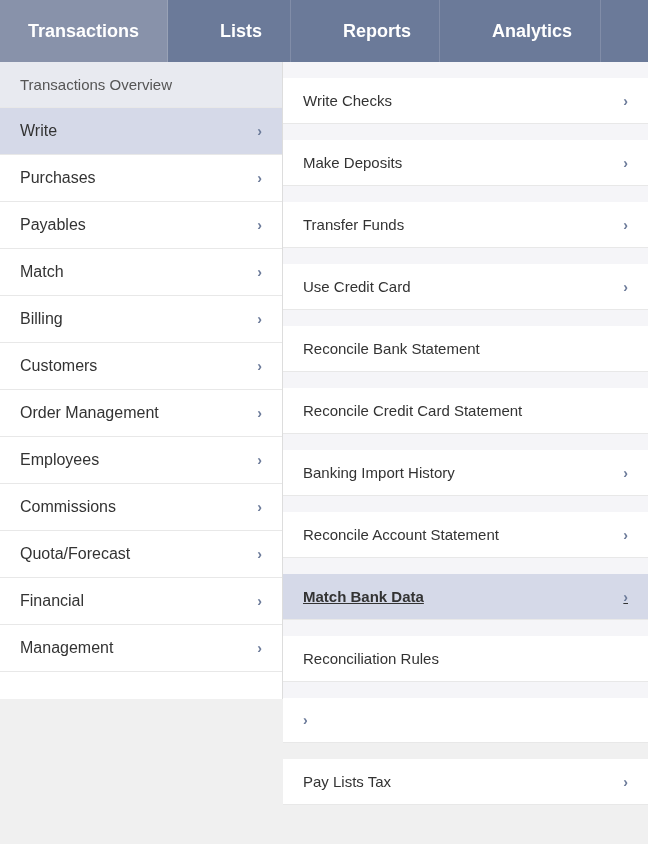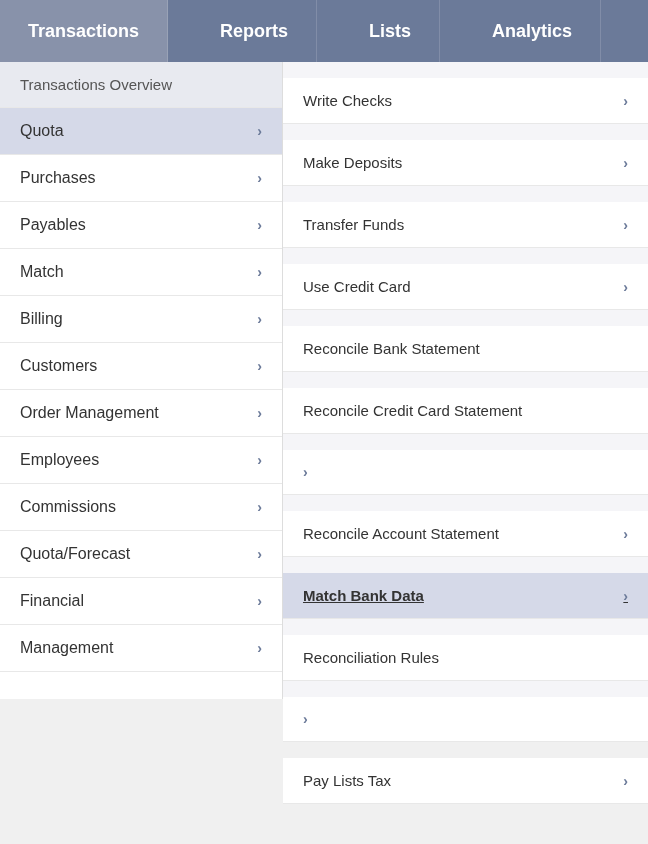--- a/index.html
+++ b/index.html
@@ -107,32 +107,32 @@
       
     }
   </style>
 </head>
 <body>
 
 <div>
 
   <div class="nav-bar" id="nav-bar">
       <div class="nav-tab active">Transactions</div>
+      <div class="nav-tab">Lists</div>
       <div class="nav-tab">Reports</div>
-      <div class="nav-tab">Lists</div>
       <div class="nav-tab">Analytics</div>
       <div class="nav-tab">Documents</div>
     </div>
 
   <div class="menu-container">
 
     <div class="left-panel" id="left-panel">
         <div class="menu-item overview">Transactions Overview</div>
         <div class="menu-item active">
-          <span>Quota</span>
+          <span>Write</span>
           <span class="chevron">›</span>
         </div>
         <div class="menu-item">
           <span>Purchases</span>
           <span class="chevron">›</span>
         </div>
         <div class="menu-item">
           <span>Payables</span>
           <span class="chevron">›</span>
         </div>
@@ -191,20 +191,21 @@
           <span>Use Credit Card</span>
           <span class="chevron">›</span>
         </div>
         <div class="right-menu-item no-arrow">
           <span>Reconcile Bank Statement</span>
         </div>
         <div class="right-menu-item no-arrow">
           <span>Reconcile Credit Card Statement</span>
         </div>
         <div class="right-menu-item">
+          <span>Banking Import History</span>
           <span class="chevron">›</span>
         </div>
         <div class="right-menu-item">
           <span>Reconcile Account Statement</span>
           <span class="chevron">›</span>
         </div>
         <div class="right-menu-item active">
           <span>Match Bank Data</span>
           <span class="chevron">›</span>
         </div>

